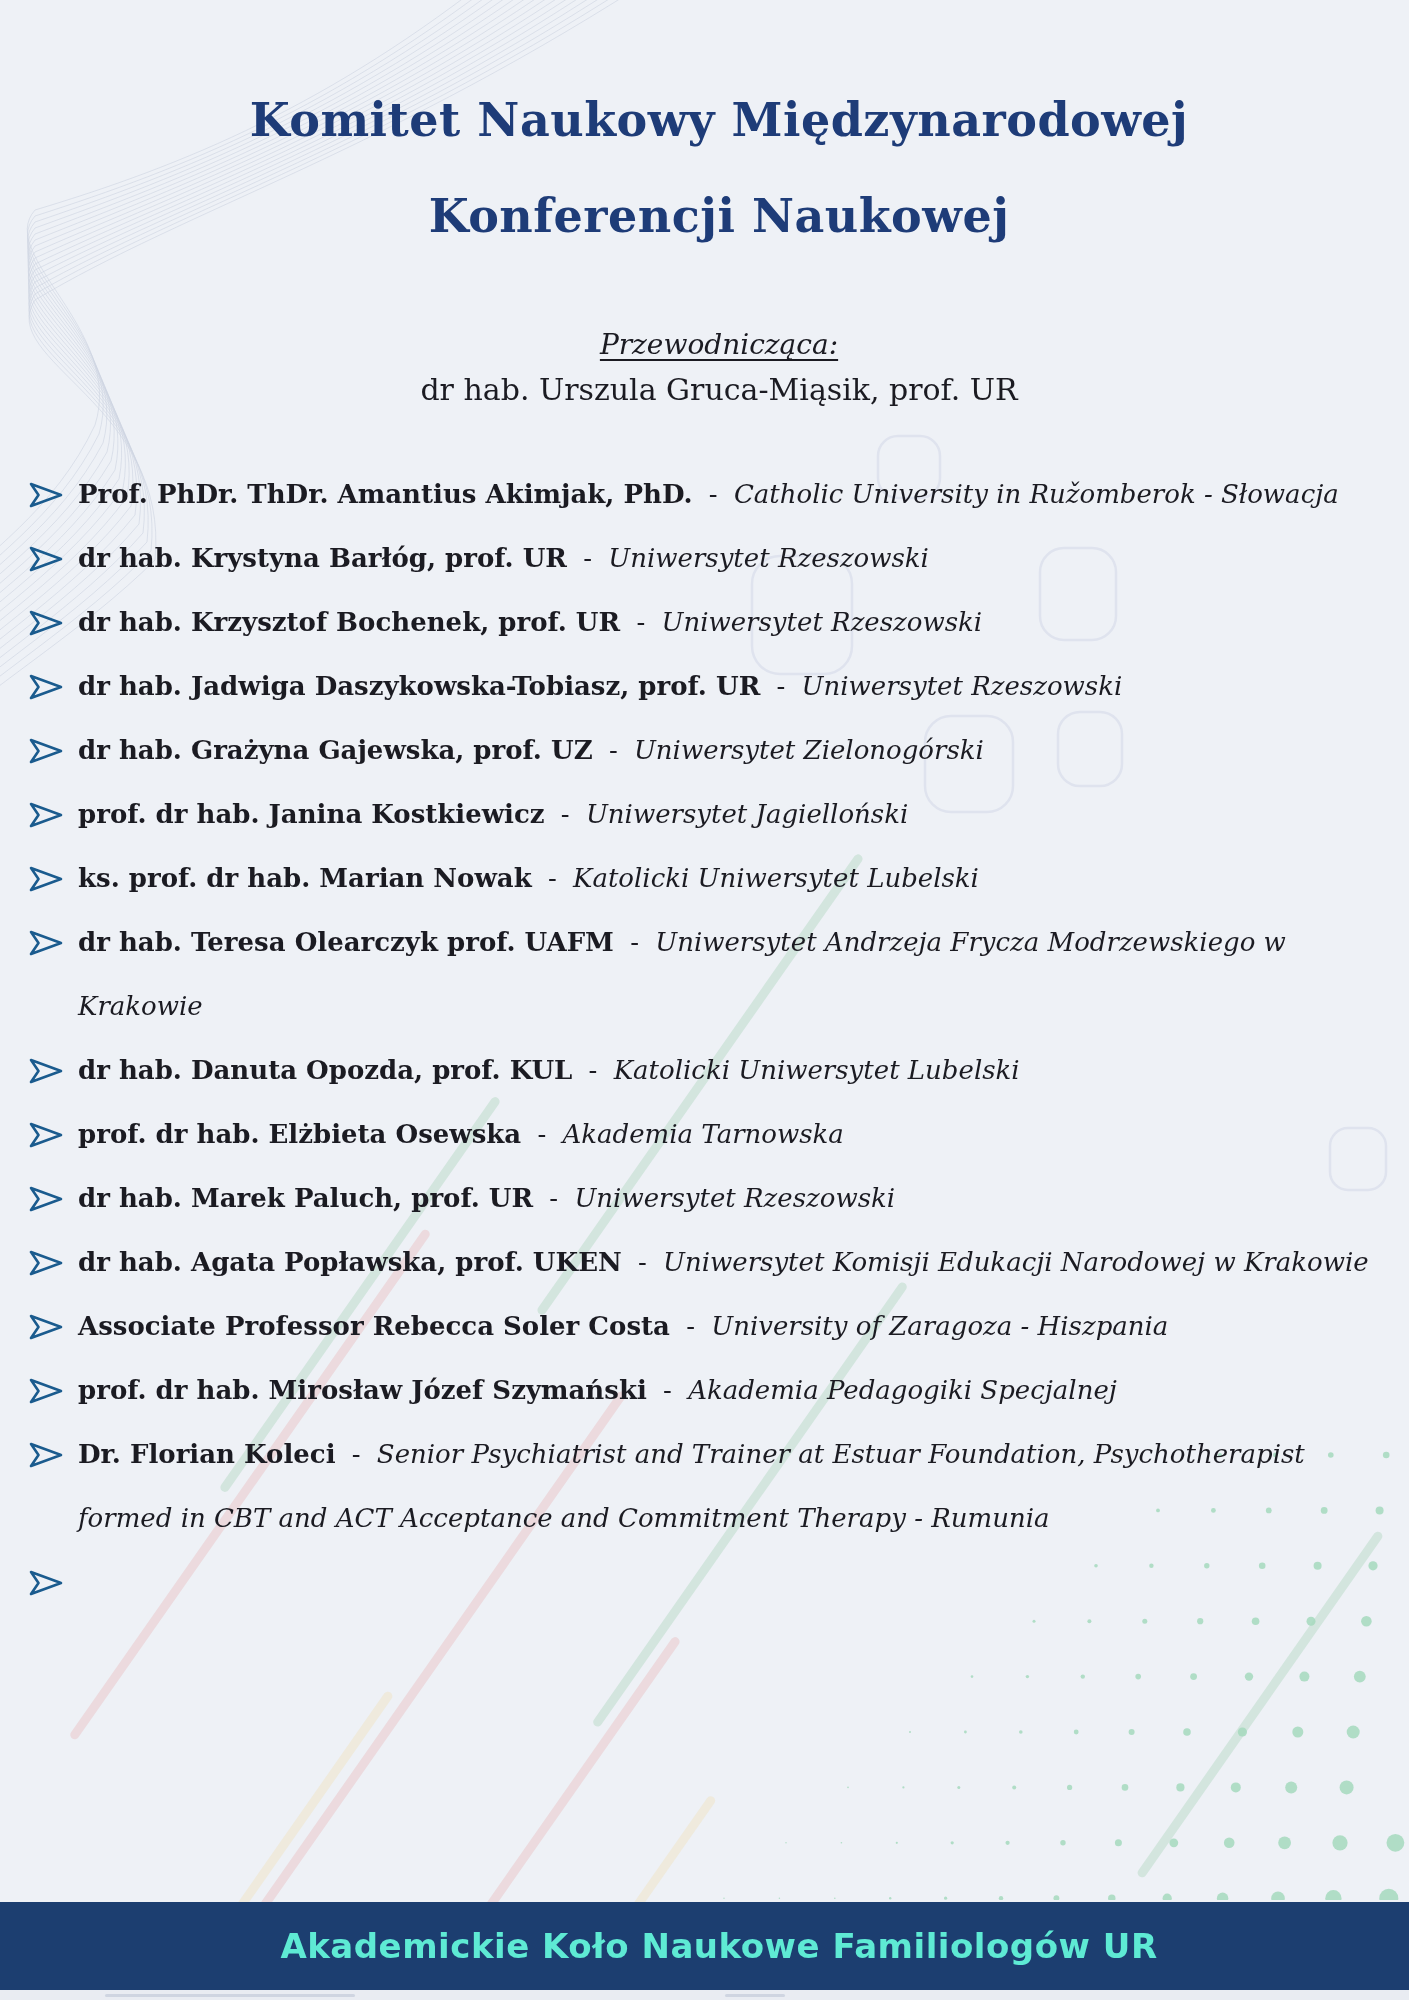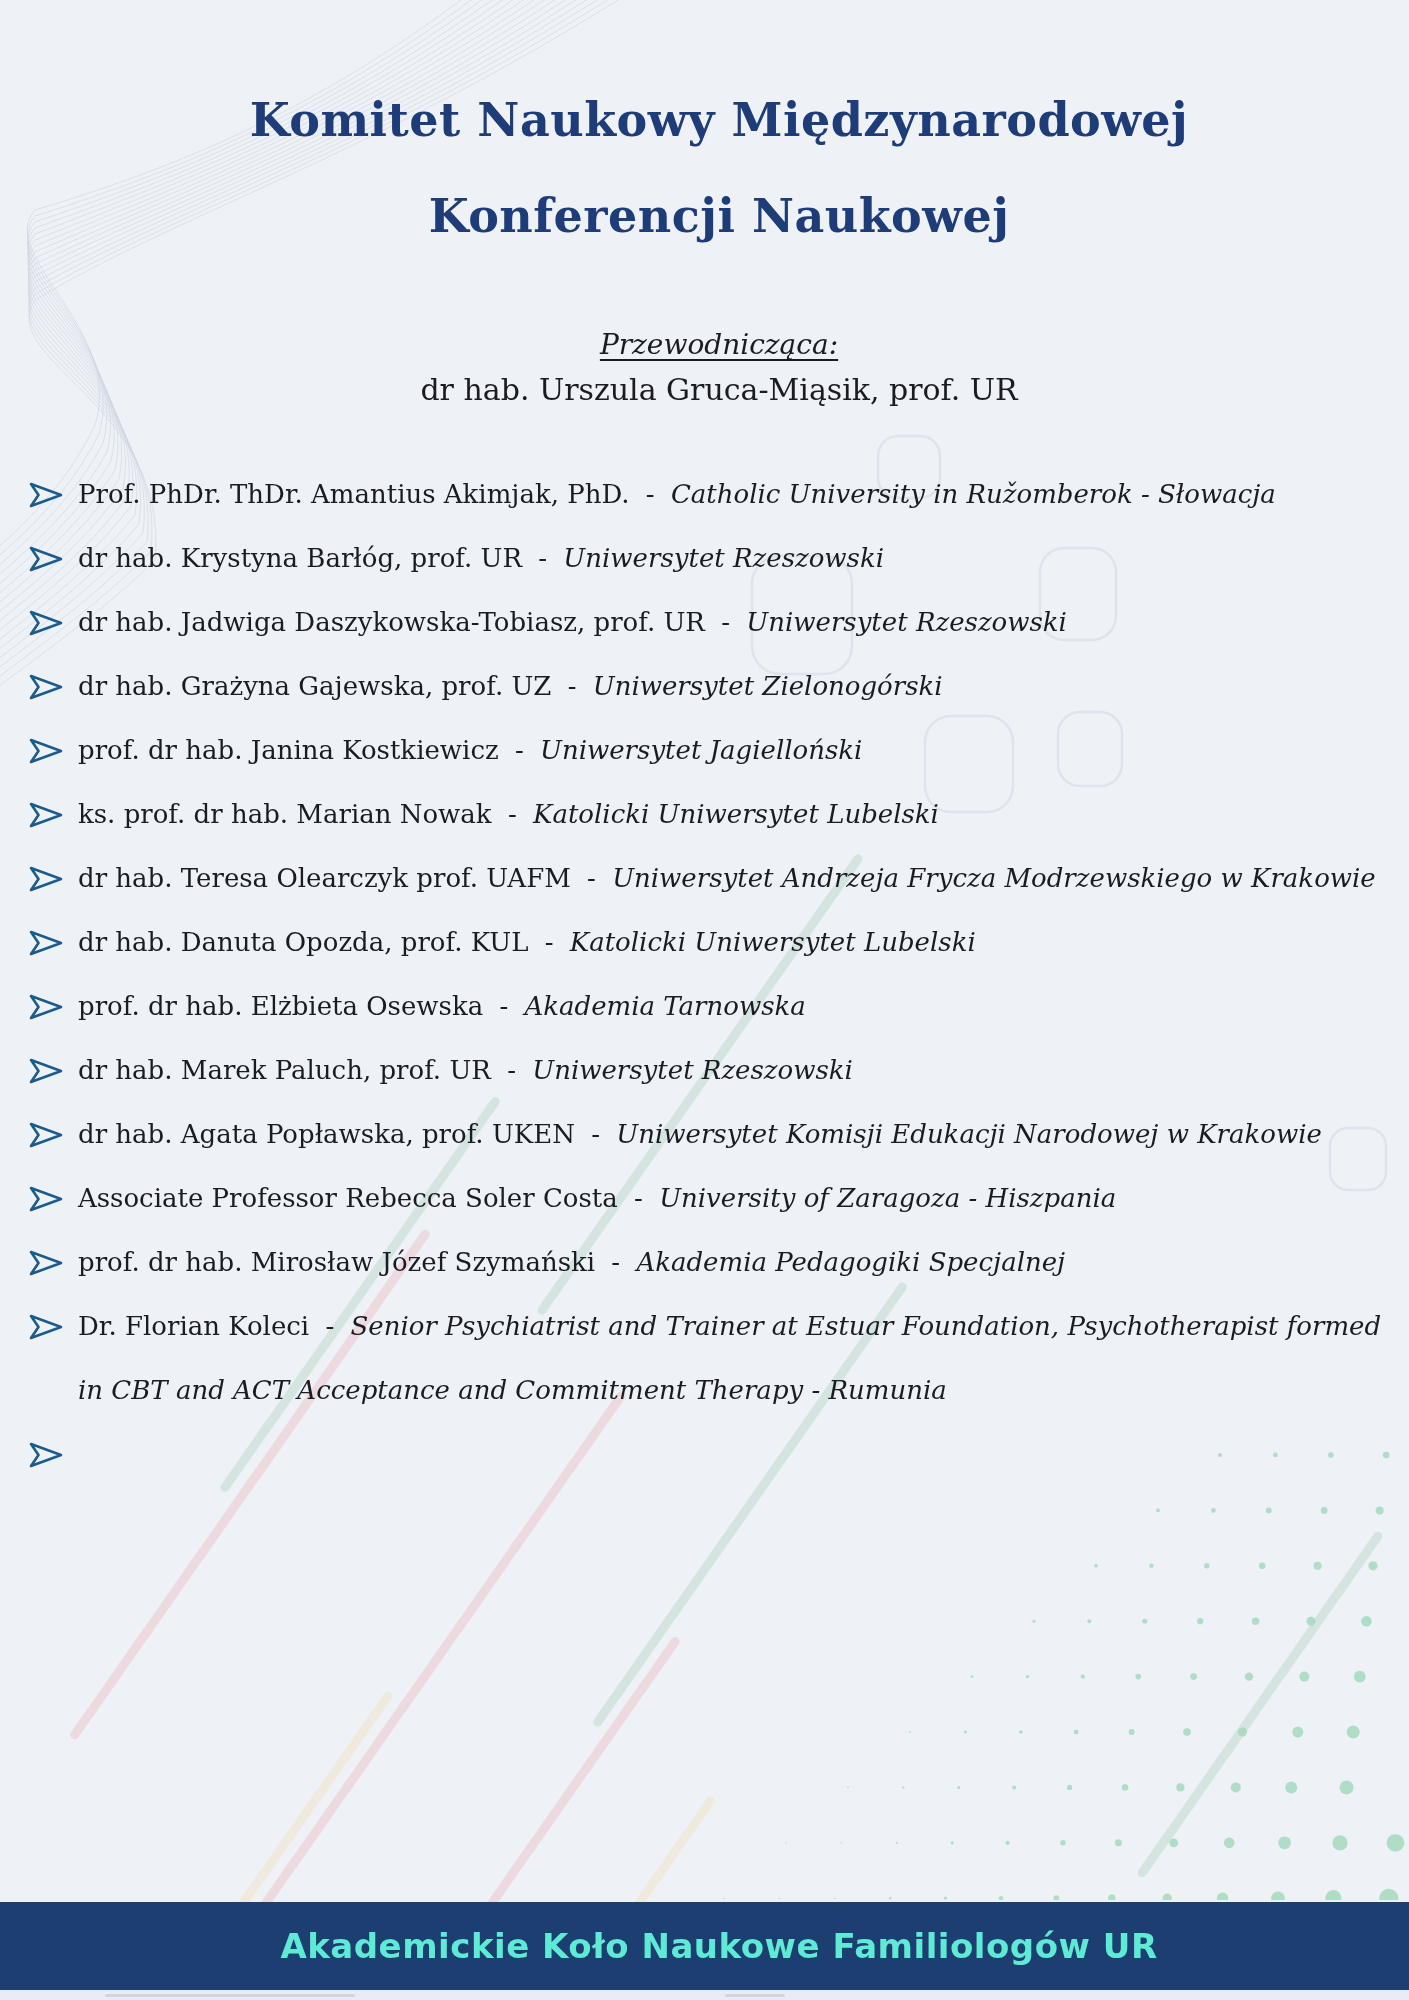--- a/index.html
+++ b/index.html
@@ -67,21 +67,21 @@
     width: 1367px;
     margin: 0;
     padding: 0;
     list-style: none;
     z-index: 2;
   }
   .member { display: flex; align-items: flex-start; }
   .bullet { flex: 0 0 36px; margin-top: 19px; margin-right: 14px; }
   .bullet svg { display: block; }
   .member-text { font-size: 26px; line-height: 64px; }
-  .member-name { font-style: normal; }
+  .member-name { font-style: normal; font-weight: bold; }
   .sep { margin: 0 8px; }
   .member-affiliation { font-style: italic; }
 
   
   .footer-bar {
     position: absolute;
     left: 0;
     top: 1902px;
     width: 100%;
     height: 88px;
@@ -284,20 +284,32 @@
           <path d="M3 3 L33 14 L3 25 L10.5 14 Z" fill="none" stroke="#1a5b8e" stroke-width="2.6" stroke-linejoin="round"></path>
         </svg>
       </span>
       <span class="member-text">
         <span class="member-name">dr hab. Krystyna Barłóg, prof. UR</span>
         <span class="sep">-</span>
         <span class="member-affiliation">Uniwersytet Rzeszowski</span>
       </span>
     </li>
 
+    <li class="member">
+      <span class="bullet">
+        <svg width="36" height="28" viewBox="0 0 36 28">
+          <path d="M3 3 L33 14 L3 25 L10.5 14 Z" fill="none" stroke="#1a5b8e" stroke-width="2.6" stroke-linejoin="round"></path>
+        </svg>
+      </span>
+      <span class="member-text">
+        <span class="member-name">dr hab. Krzysztof Bochenek, prof. UR</span>
+        <span class="sep">-</span>
+        <span class="member-affiliation">Uniwersytet Rzeszowski</span>
+      </span>
+    </li>
 
     <li class="member">
       <span class="bullet">
         <svg width="36" height="28" viewBox="0 0 36 28">
           <path d="M3 3 L33 14 L3 25 L10.5 14 Z" fill="none" stroke="#1a5b8e" stroke-width="2.6" stroke-linejoin="round"></path>
         </svg>
       </span>
       <span class="member-text">
         <span class="member-name">dr hab. Jadwiga Daszykowska-Tobiasz, prof. UR</span>
         <span class="sep">-</span>

